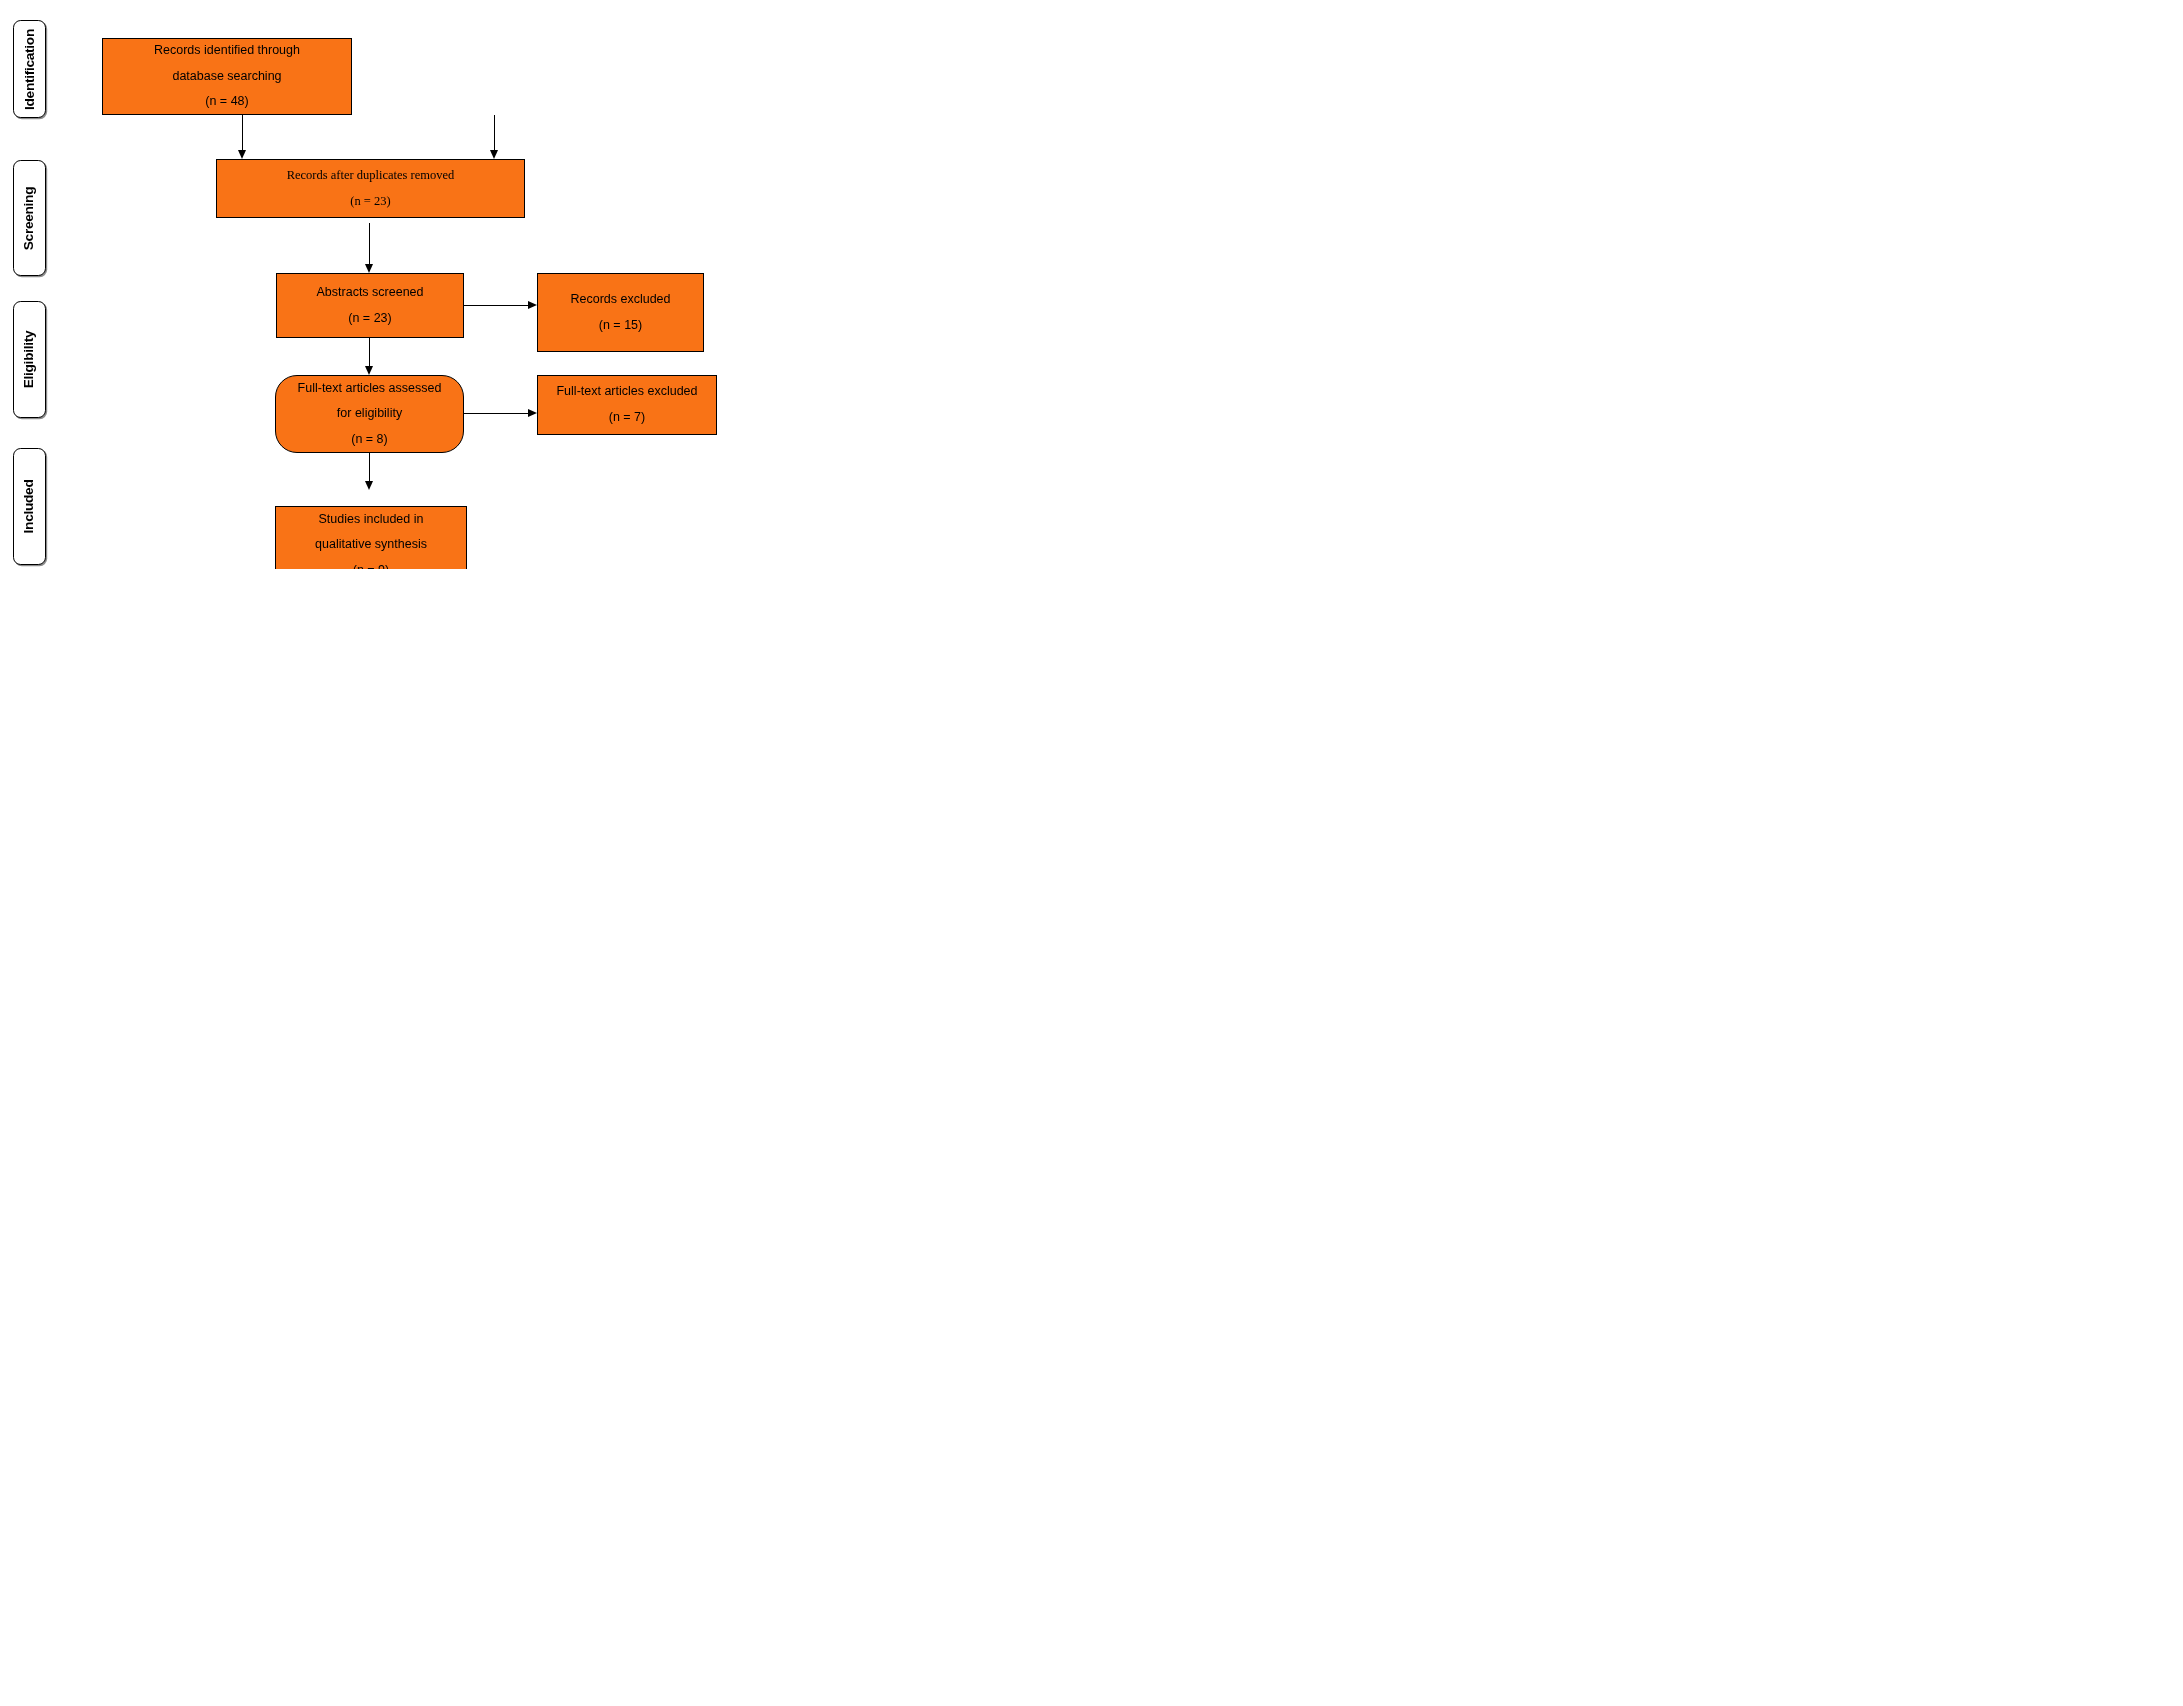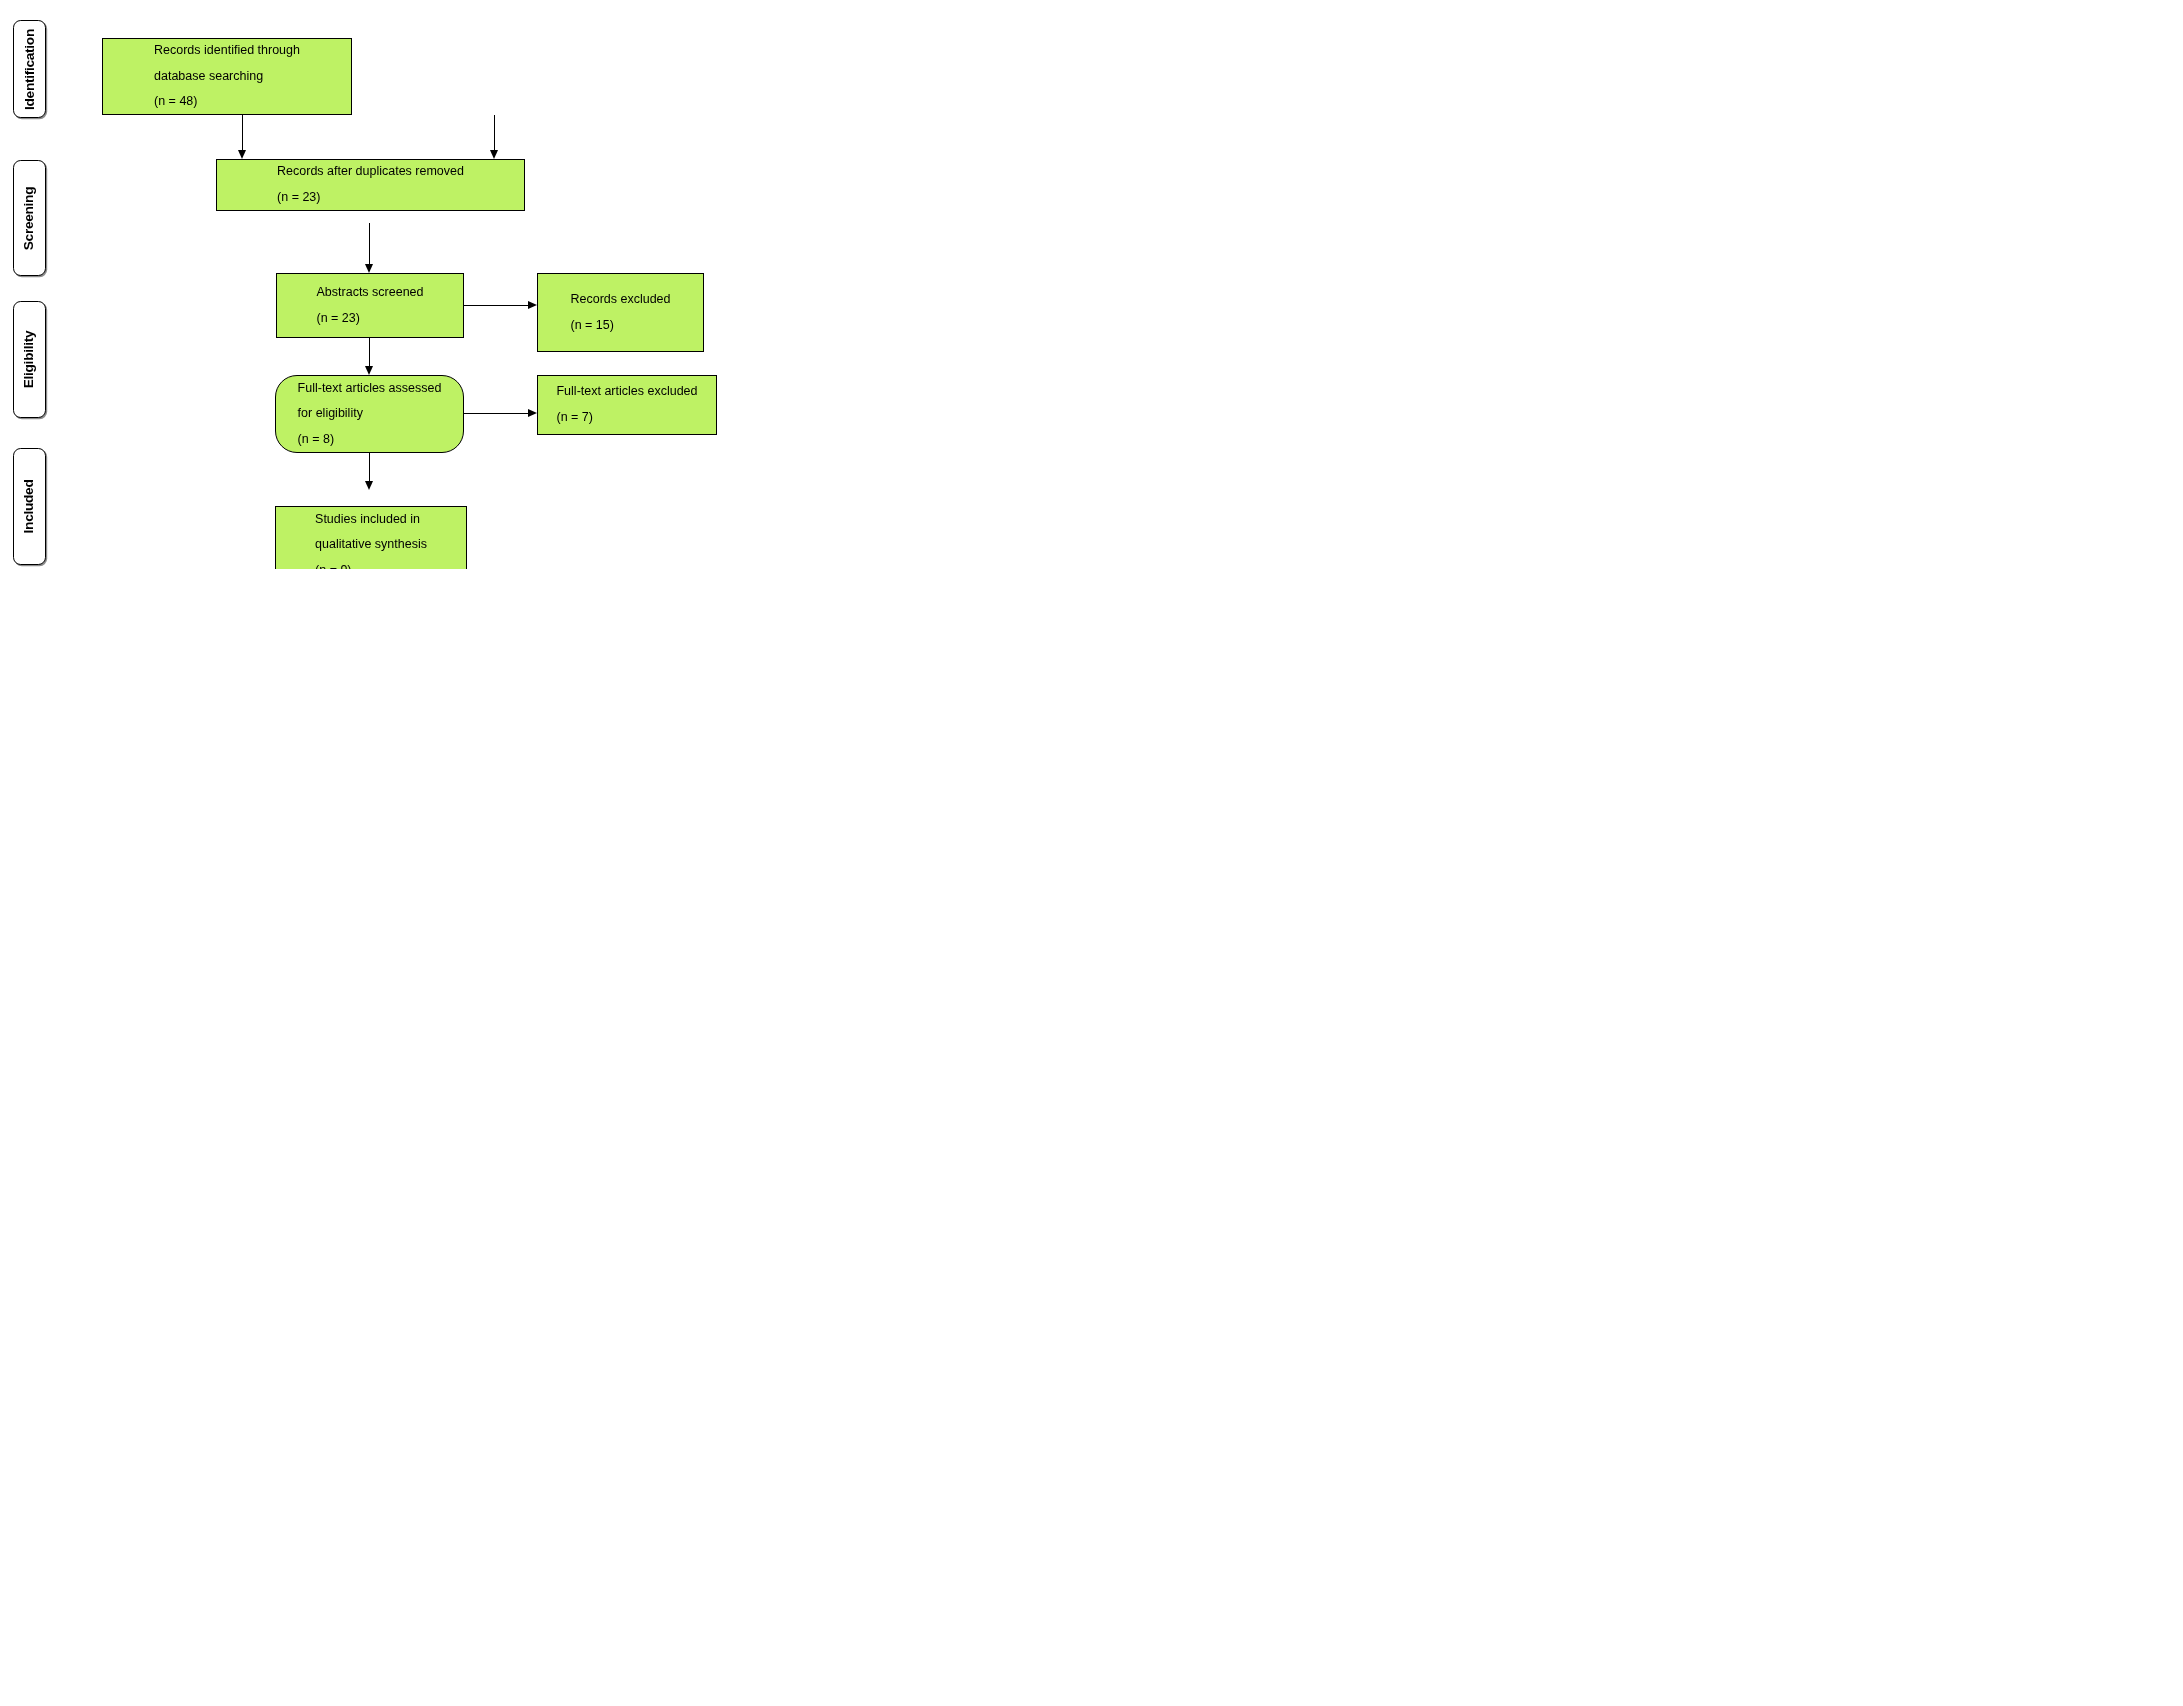--- a/index.html
+++ b/index.html
@@ -13,25 +13,25 @@
     height: 569px;
     background: #ffffff;
     font-family: "Liberation Sans", sans-serif;
     color: #000000;
     overflow: hidden;
   }
   
   .box {
     position: absolute;
     border: 1.8px solid #000000;
-    background: #bef264;
+    background: #f97316;
     display: flex;
     align-items: center;
     justify-content: center;
-    text-align: left;
+    text-align: center;
     box-sizing: border-box;
   }
   .box-inner {
     font-size: 12.5px;
     line-height: 25.6px;
     color: #000000;
   }
   .line { display: block; }
   
   .stage {
@@ -104,21 +104,21 @@
 
   <div class="box" style="left:102px;top:38px;width:250px;height:77px;">
     <div class="box-inner">
       <span class="line">Records identified through</span>
       <span class="line">database searching</span>
       <span class="line">(n = 48)</span>
     </div>
   </div>
 
 
-  <div class="box" style="left:216px;top:159px;width:309px;height:52px;">
+  <div class="box" style="left:216px;top:159px;width:309px;height:59px;font-family:Liberation Serif, serif;">
     <div class="box-inner">
       <span class="line">Records after duplicates removed</span>
       <span class="line">(n = 23)</span>
     </div>
   </div>
 
   <div class="box" style="left:276px;top:273px;width:188px;height:65px;">
     <div class="box-inner">
       <span class="line">Abstracts screened</span>
       <span class="line">(n = 23)</span>

